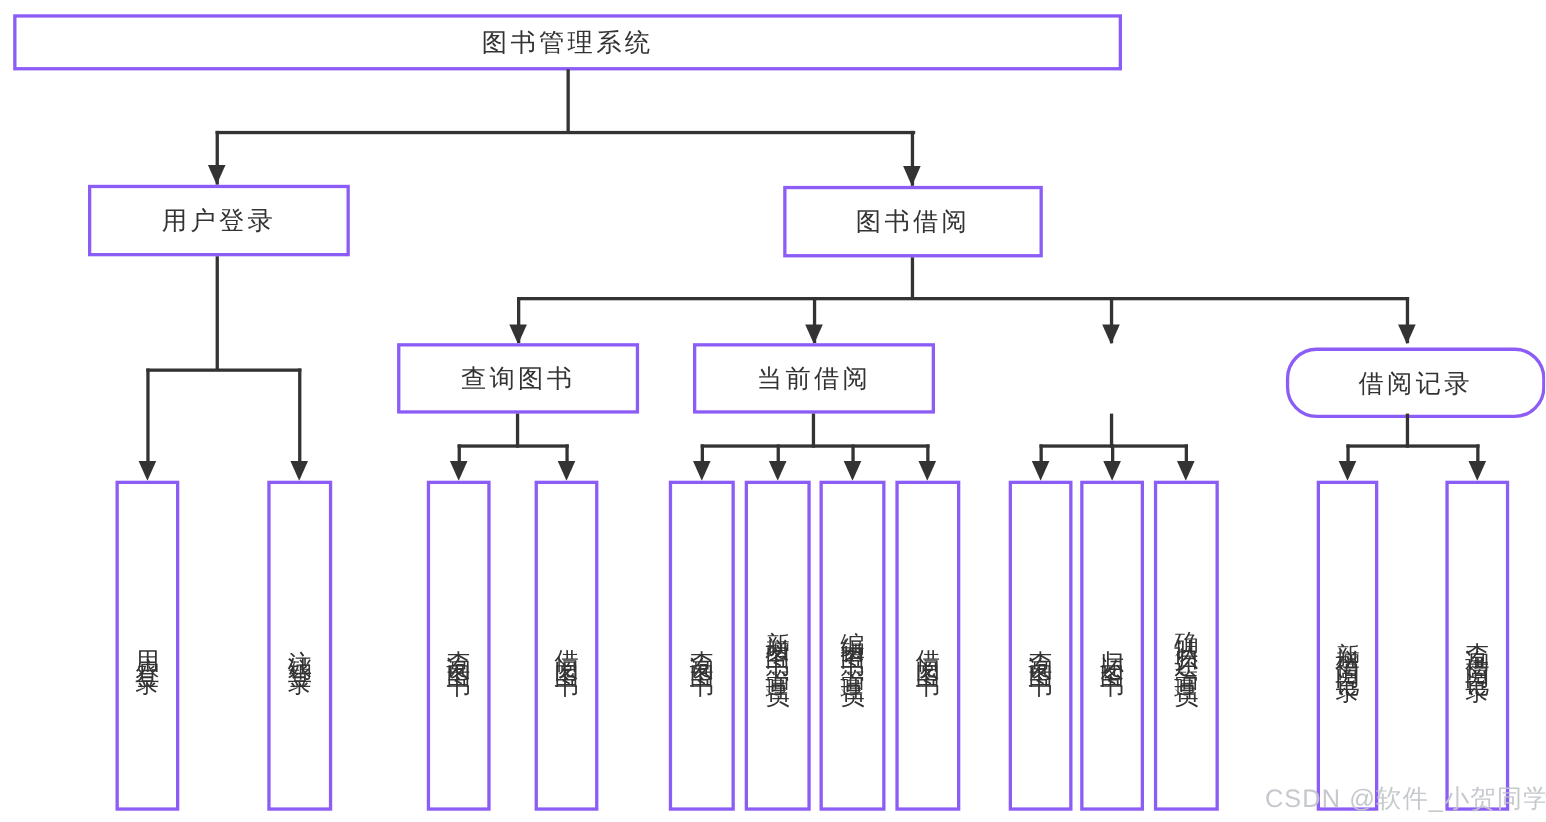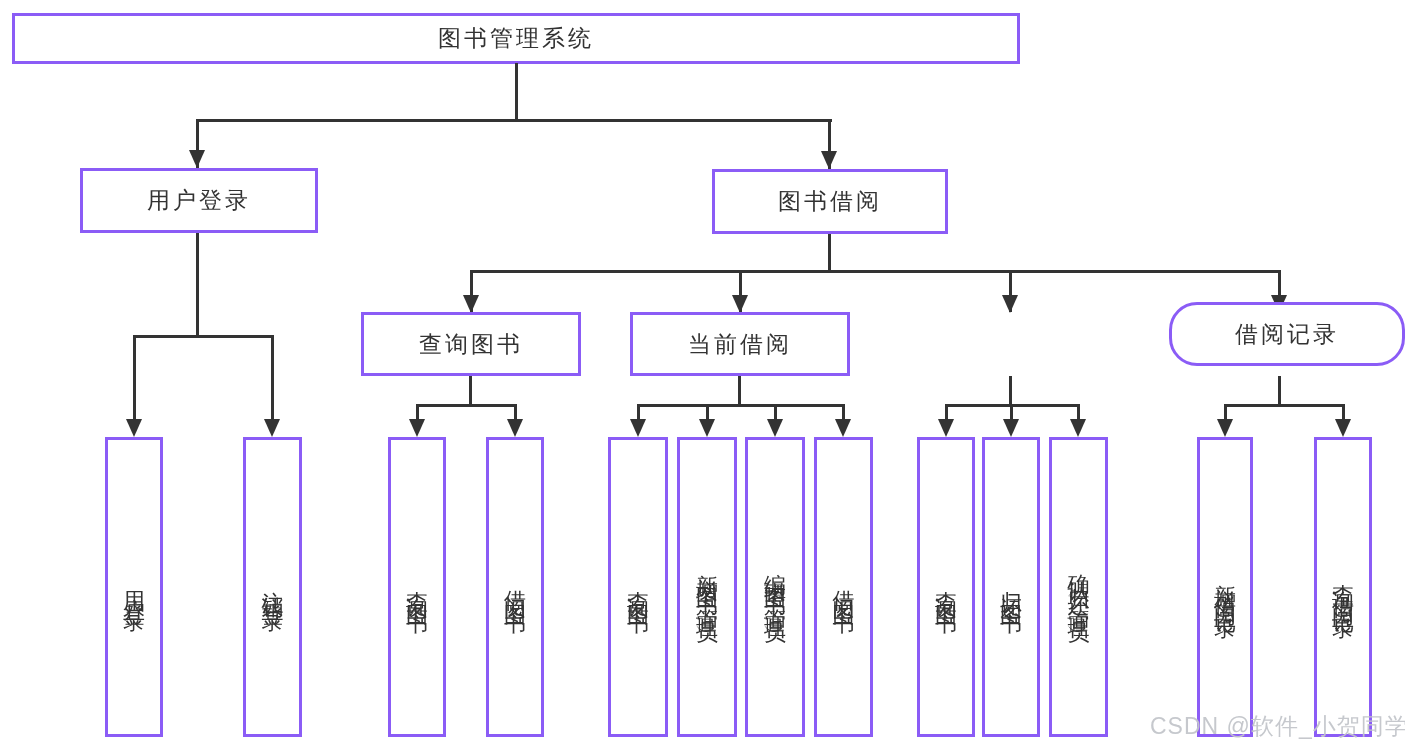--- a/index.html
+++ b/index.html
@@ -73,21 +73,21 @@
   <div class="ar" style="left:1002px;top:295px;"></div>
   <div class="vl" style="left:1278px;top:270px;height:42px;"></div>
   <div class="ar" style="left:1271px;top:295px;"></div>
 
   <div class="box" style="left:361px;top:312px;width:220px;height:64px;">
     <span>查询图书</span>
   </div>
   <div class="box" style="left:630px;top:312px;width:220px;height:64px;">
     <span>当前借阅</span>
   </div>
-  <div class="box" style="left:1169px;top:302px;width:236px;height:64px;border-radius:28px;">
+  <div class="box" style="left:1169px;top:316px;width:236px;height:64px;border-radius:28px;">
     <span>借阅记录</span>
   </div>
 
   <div class="vl" style="left:469px;top:376px;height:31px;"></div>
   <div class="hl" style="left:416px;top:404px;width:101px;"></div>
   <div class="vl" style="left:416px;top:404px;height:28px;"></div>
   <div class="ar" style="left:409px;top:419px;"></div>
   <div class="vl" style="left:514px;top:404px;height:28px;"></div>
   <div class="ar" style="left:507px;top:419px;"></div>
 

